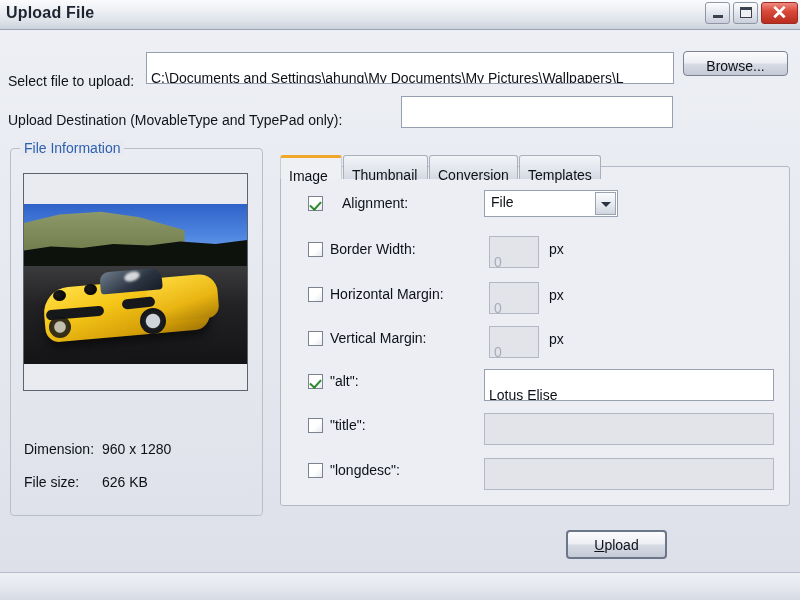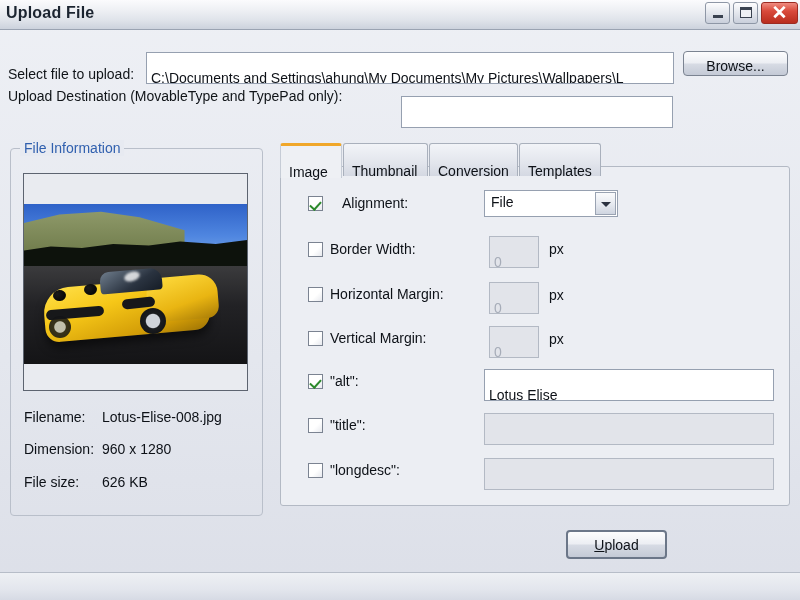--- a/index.html
+++ b/index.html
@@ -156,23 +156,23 @@
 
   
   .tabstrip {
     position: absolute;
     left: 280px; top: 143px;
     height: 24px;
   }
   .tab {
     position: absolute;
     box-sizing: border-box;
-    top: 0;
+    top: 12px;
     height: 24px;
-    padding: 16px 8px;
+    padding: 8px 8px;
     font-size: 14px;
     color: #0d1117;
     line-height: 22px;
     border: 1px solid #a9b0bc;
     border-bottom: none;
     border-radius: 3px 3px 0 0;
     background: linear-gradient(180deg, #f2f4f8 0%, #e2e5ec 60%, #d4d8e2 100%);
   }
   .tab.active {
     background: #eef0f4;
@@ -272,29 +272,29 @@
       </div>
       <div class="winbtn">
         <span class="max-glyph"></span>
       </div>
       <div class="winbtn close">
         <span class="close-glyph">✕</span>
       </div>
     </div>
   </div>
 
-  <div class="lbl" style="left:8px; top:66px;text-align:right;">Select file to upload:</div>
+  <div class="lbl" style="left:8px; top:73px;text-align:right;">Select file to upload:</div>
 
   <div class="txtfield" style="left:146px; top:52px; width:528px; height:27px;" placeholder="">C:\Documents and Settings\ahung\My Documents\My Pictures\Wallpapers\L</div>
 
   <div class="btn" style="left:683px; top:51px; width:105px; height:25px; line-height:28px;">
     <span class="btn-inner">Browse...</span>
   </div>
 
-  <div class="lbl" style="left:8px; top:88px;">Upload Destination (MovableType and TypePad only):</div>
+  <div class="lbl" style="left:8px; top:112px;">Upload Destination (MovableType and TypePad only):</div>
 
   <div class="txtfield" style="left:401px; top:96px; width:272px; height:27px;" placeholder=""></div>
 
   <div class="groupbox" style="left:10px; top:148px; width:253px; height:368px;"></div>
   <div class="groupbox-title" style="left:20px; top:140px;">File Information</div>
 
   <div class="preview-frame" style="left:23px; top:173px; width:225px; height:218px;">
 
     <div style="position:absolute;left:0;top:0;width:100%;height:30px;background:#e9ebf0;"></div>
 
@@ -337,23 +337,20 @@
       <div style="position:absolute;left:11%;top:112px;width:22px;height:22px;border-radius:50%;
                   background:radial-gradient(circle at 50% 50%,#b9bec6 0%,#b9bec6 34%,#18191c 40%,#0a0b0d 100%);opacity:.85;"></div>
 
       <div style="position:absolute;left:45%;top:68px;width:16px;height:9px;border-radius:50%;
                   background:rgba(255,255,255,.78);filter:blur(1px);transform:rotate(-18deg);"></div>
     </div>
 
     <div style="position:absolute;left:0;top:190px;width:100%;bottom:0;background:#e9ebf0;"></div>
   </div>
 
-  <div class="info-line" style="left:24px; top:409px;">
-    <span class="info-key">Filename:</span><span>Lotus-Elise-008.jpg</span>
-  </div>
   <div class="info-line" style="left:24px; top:441px;">
     <span class="info-key">Dimension:</span><span>960 x 1280</span>
   </div>
   <div class="info-line" style="left:24px; top:474px;">
     <span class="info-key">File size:</span><span>626 KB</span>
   </div>
 
   <div class="tabpanel"></div>
 
   <div class="tabstrip">

